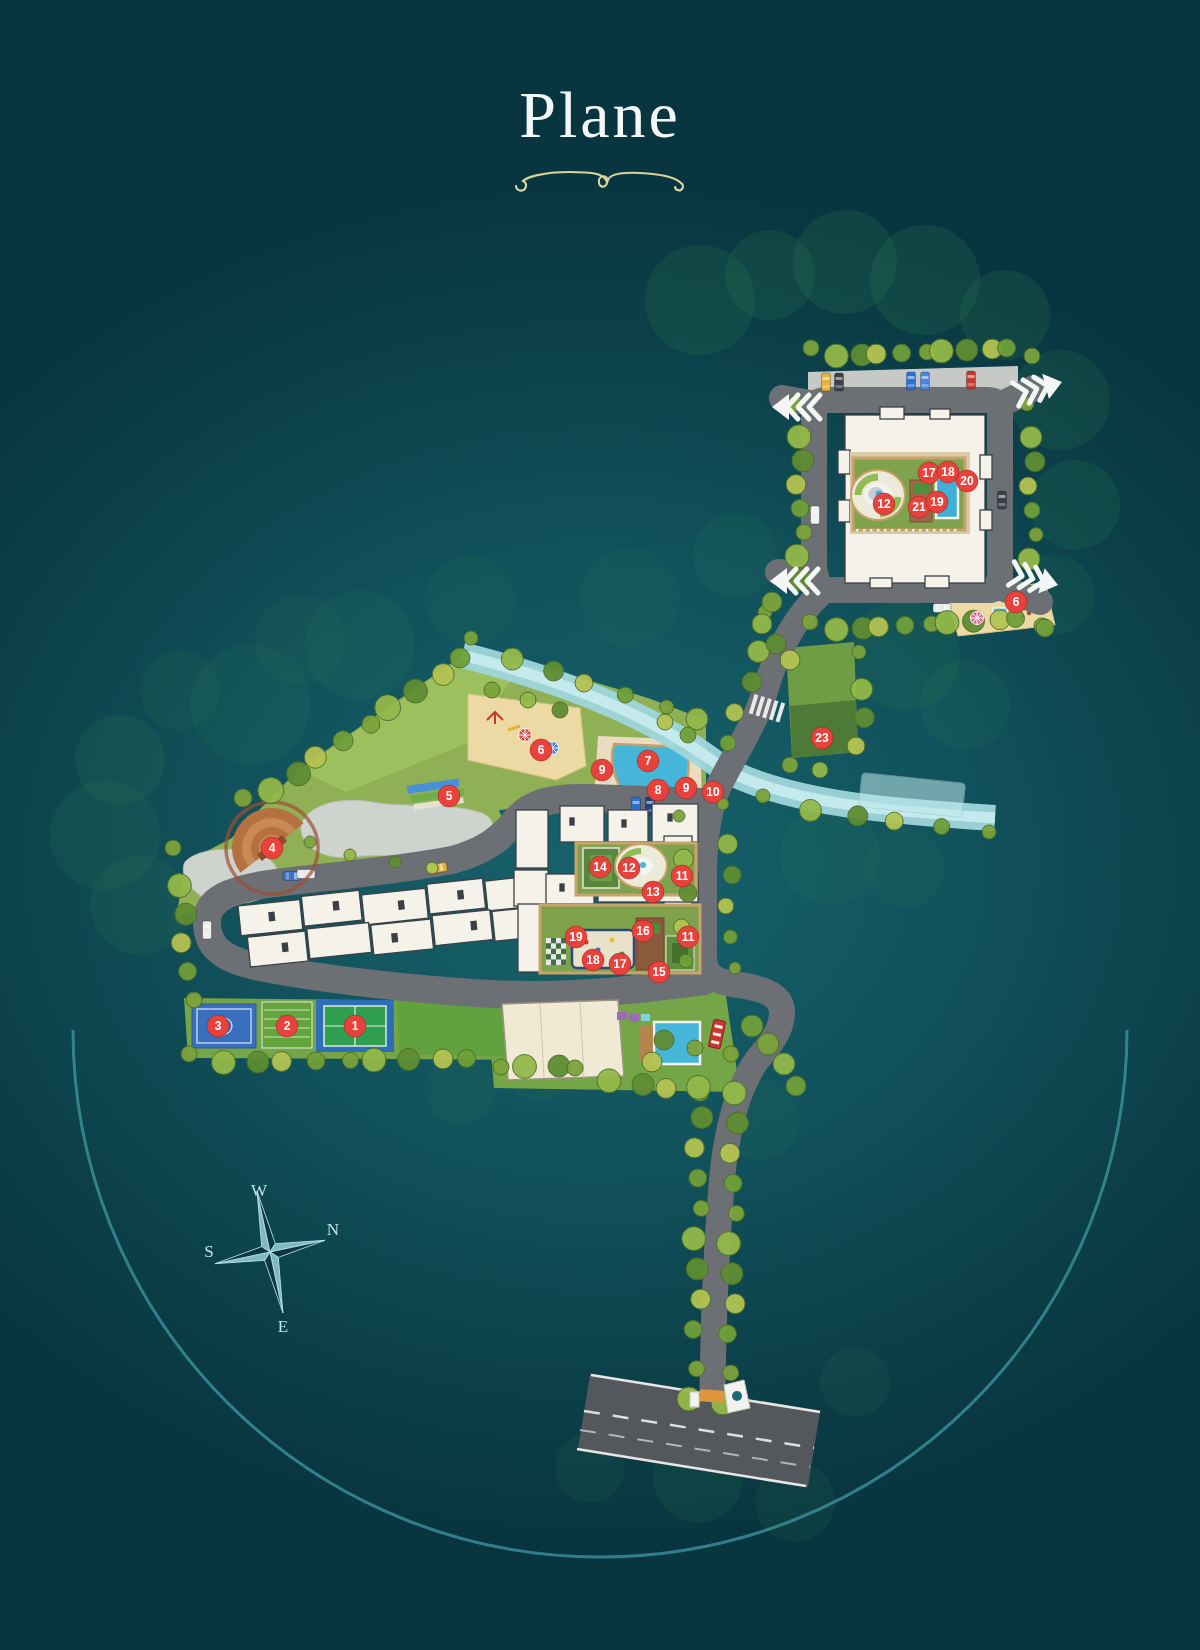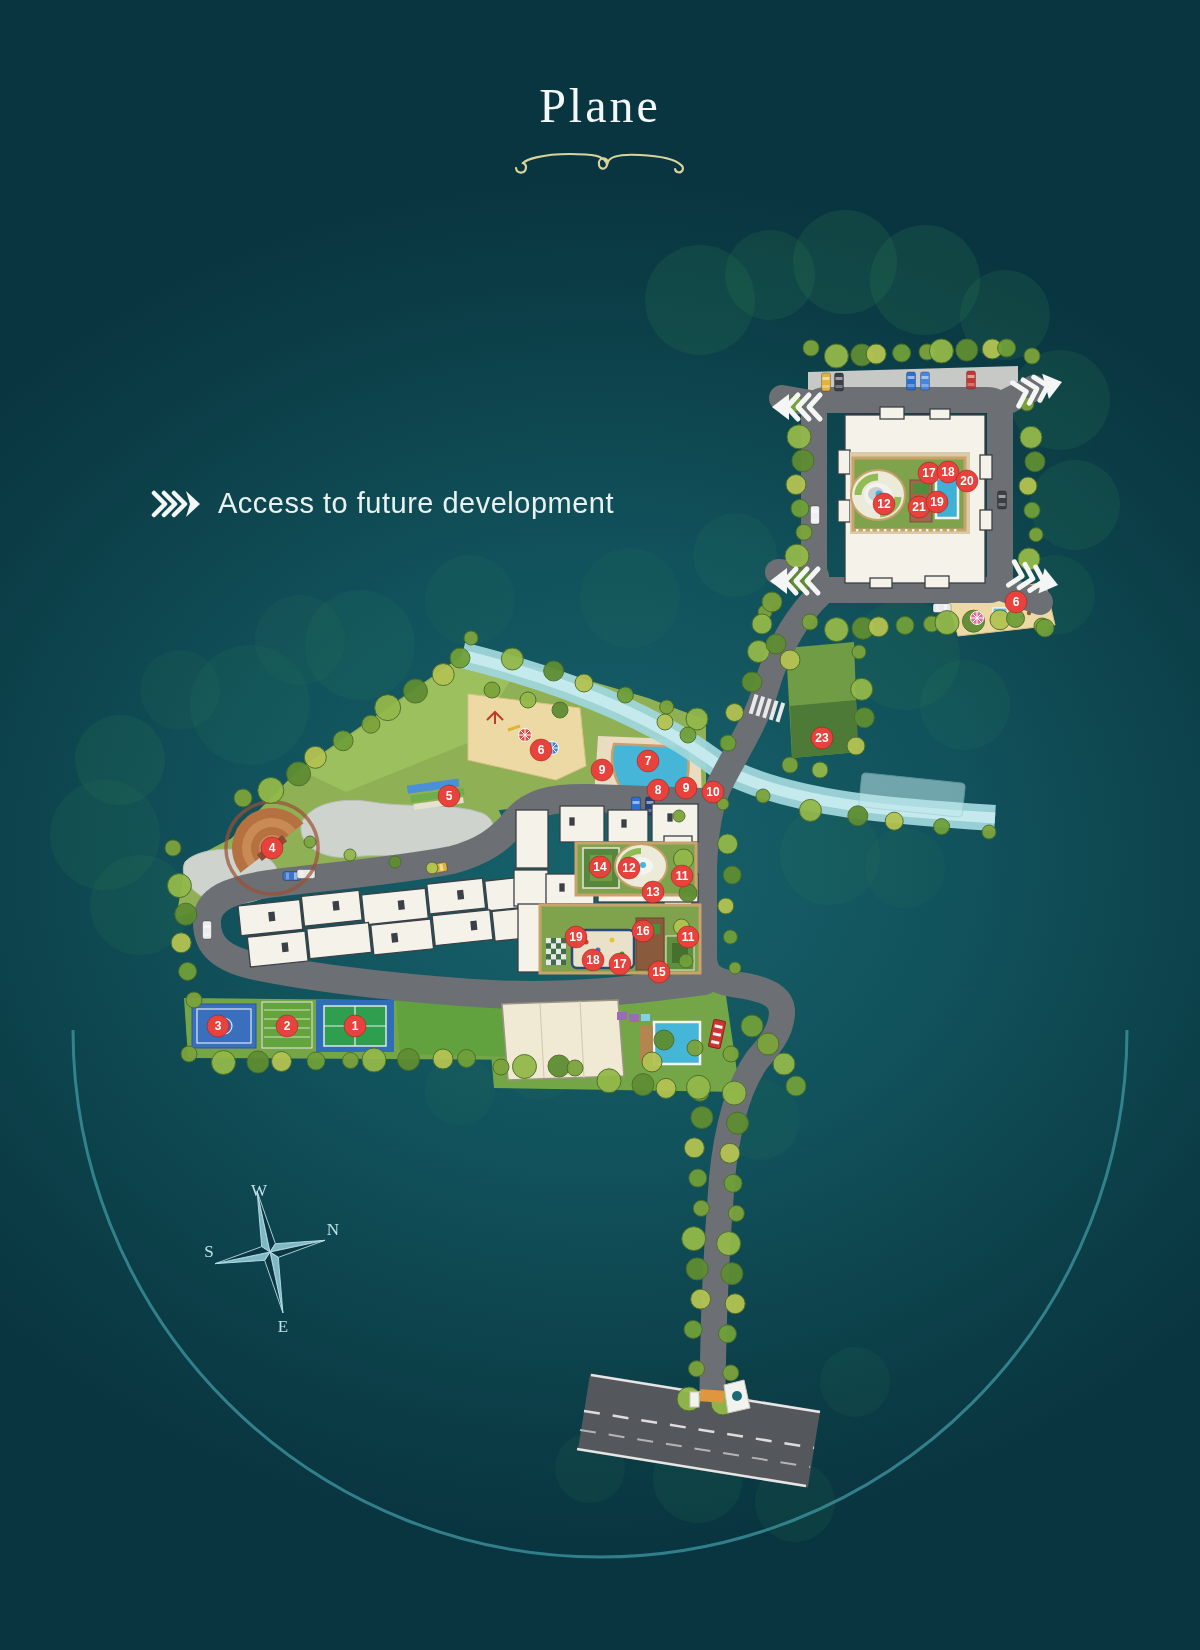--- a/index.html
+++ b/index.html
@@ -4,21 +4,21 @@
 <style>
   html,body{margin:0;padding:0;}
   .page{
     position:relative;width:1200px;height:1650px;overflow:hidden;
     background:radial-gradient(ellipse 820px 680px at 600px 860px,
       #17626b 0%, #11525c 45%, #0c4049 78%, #093540 100%);
     font-family:"Liberation Sans",sans-serif;
   }
   .title-block{position:absolute;top:68px;left:0;right:0;text-align:center;line-height:1;}
   .title-line1{font-family:"Liberation Serif",serif;font-size:78px;letter-spacing:4px;color:#e7c268;}
-  .title-line2{font-family:"Liberation Serif",serif;font-size:48px;letter-spacing:3px;color:#f3f8f7;margin-top:14px;}
+  .title-line2{font-family:"Liberation Serif",serif;font-size:66px;letter-spacing:3px;color:#f3f8f7;margin-top:14px;}
   .flourish{margin-top:16px;}
   .legend{position:absolute;left:148px;top:487px;display:flex;align-items:center;gap:18px;}
   .legend-text{color:#e9f2f1;font-size:29px;letter-spacing:0.5px;}
   svg.map{position:absolute;left:0;top:0;}
 </style>
 </head>
 <body>
 
 <div class="page">
 
@@ -705,21 +705,14 @@
 
   <div class="title-block">
     <div class="title-line2">Plane</div>
     <div class="flourish">
       <svg width="180" height="30" viewBox="0 0 180 30">
         <path d="M 6,22 a 5,5 0 1 0 7,-5 C 16,14 30,8 60,8 C 85,8 92,10 96,16 a 4,4 0 1 1 -7,2 a 4.5,4.5 0 1 1 9,-2 C 100,10 112,8 130,9 C 152,10 166,14 171,19 a 4,4 0 1 1 -6,4" fill="none" stroke="#d9d49c" stroke-width="2.2" stroke-linecap="round"></path>
       </svg>
     </div>
   </div>
 
-  <div class="legend">
-    <svg width="52" height="28" viewBox="0 0 52 28">
-      <path d="M 6,3 L 17,14 L 6,25 M 16,3 L 27,14 L 16,25 M 26,3 L 37,14 L 26,25" fill="none" stroke="#f2f6f5" stroke-width="4.5" stroke-linecap="round" stroke-linejoin="round"></path>
-      <polygon points="38,1 52,14 38,27 42,14" fill="#f2f6f5"></polygon>
-    </svg>
-    <span class="legend-text">Access to future development</span>
-  </div>
 
 </div>
 
 </body></html>

